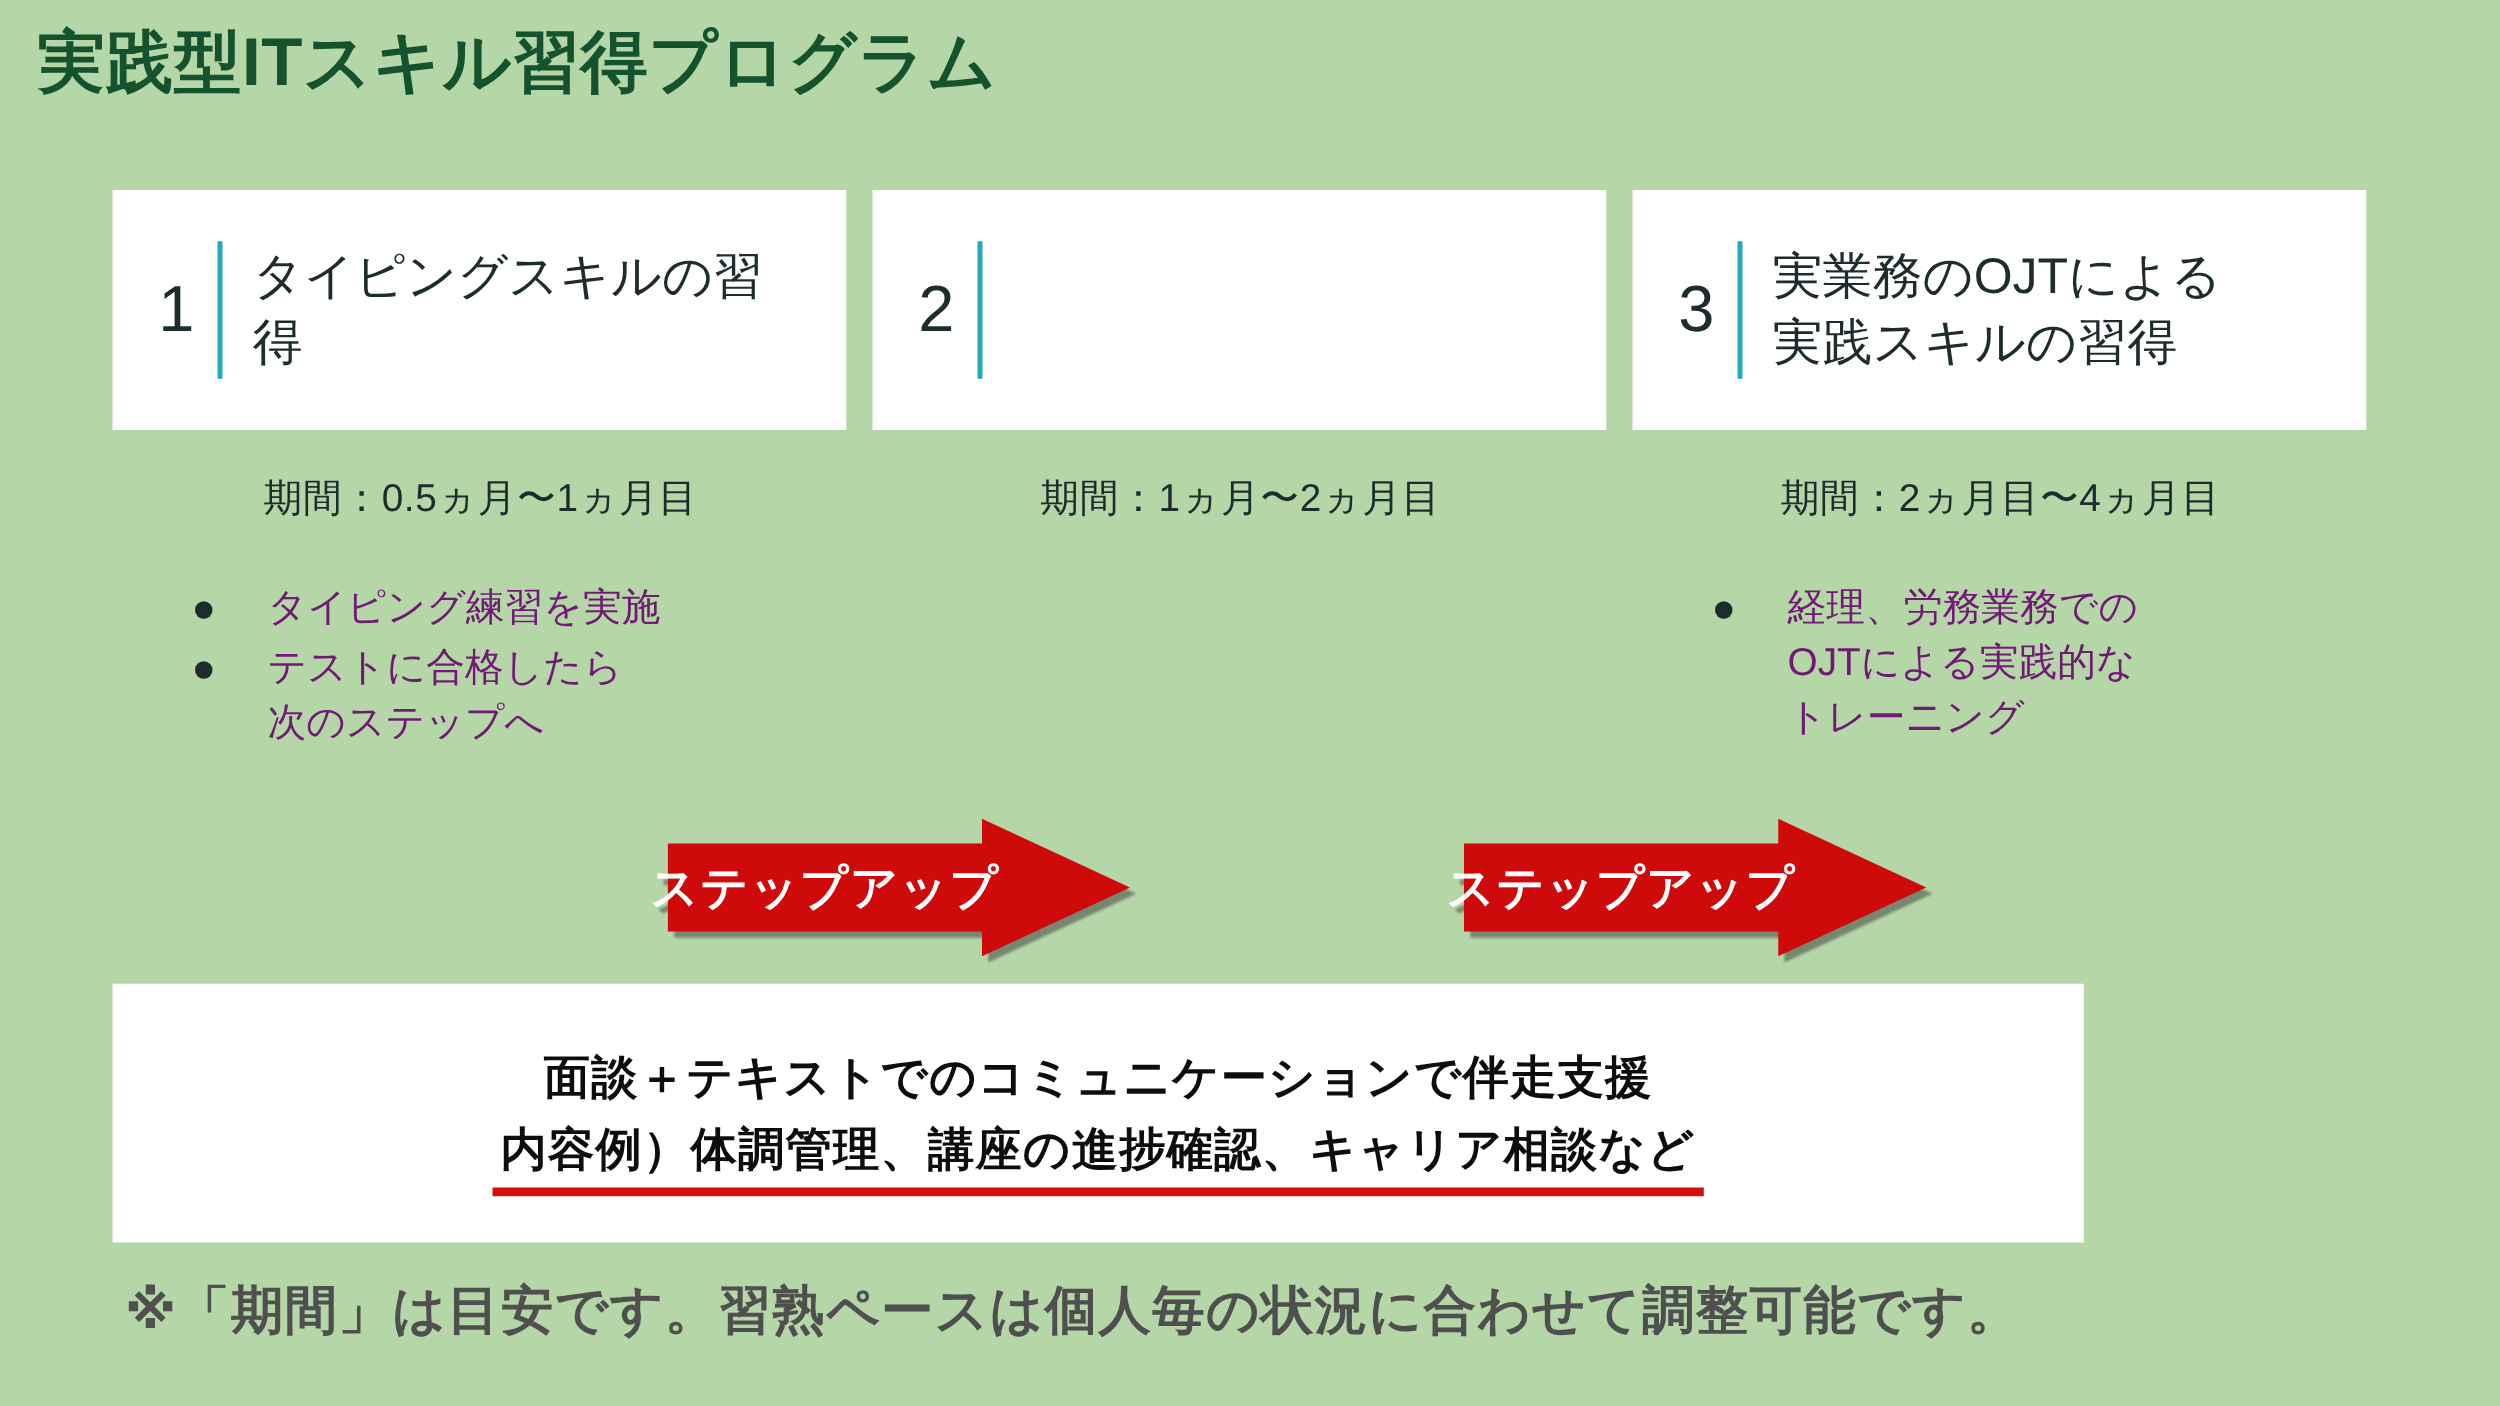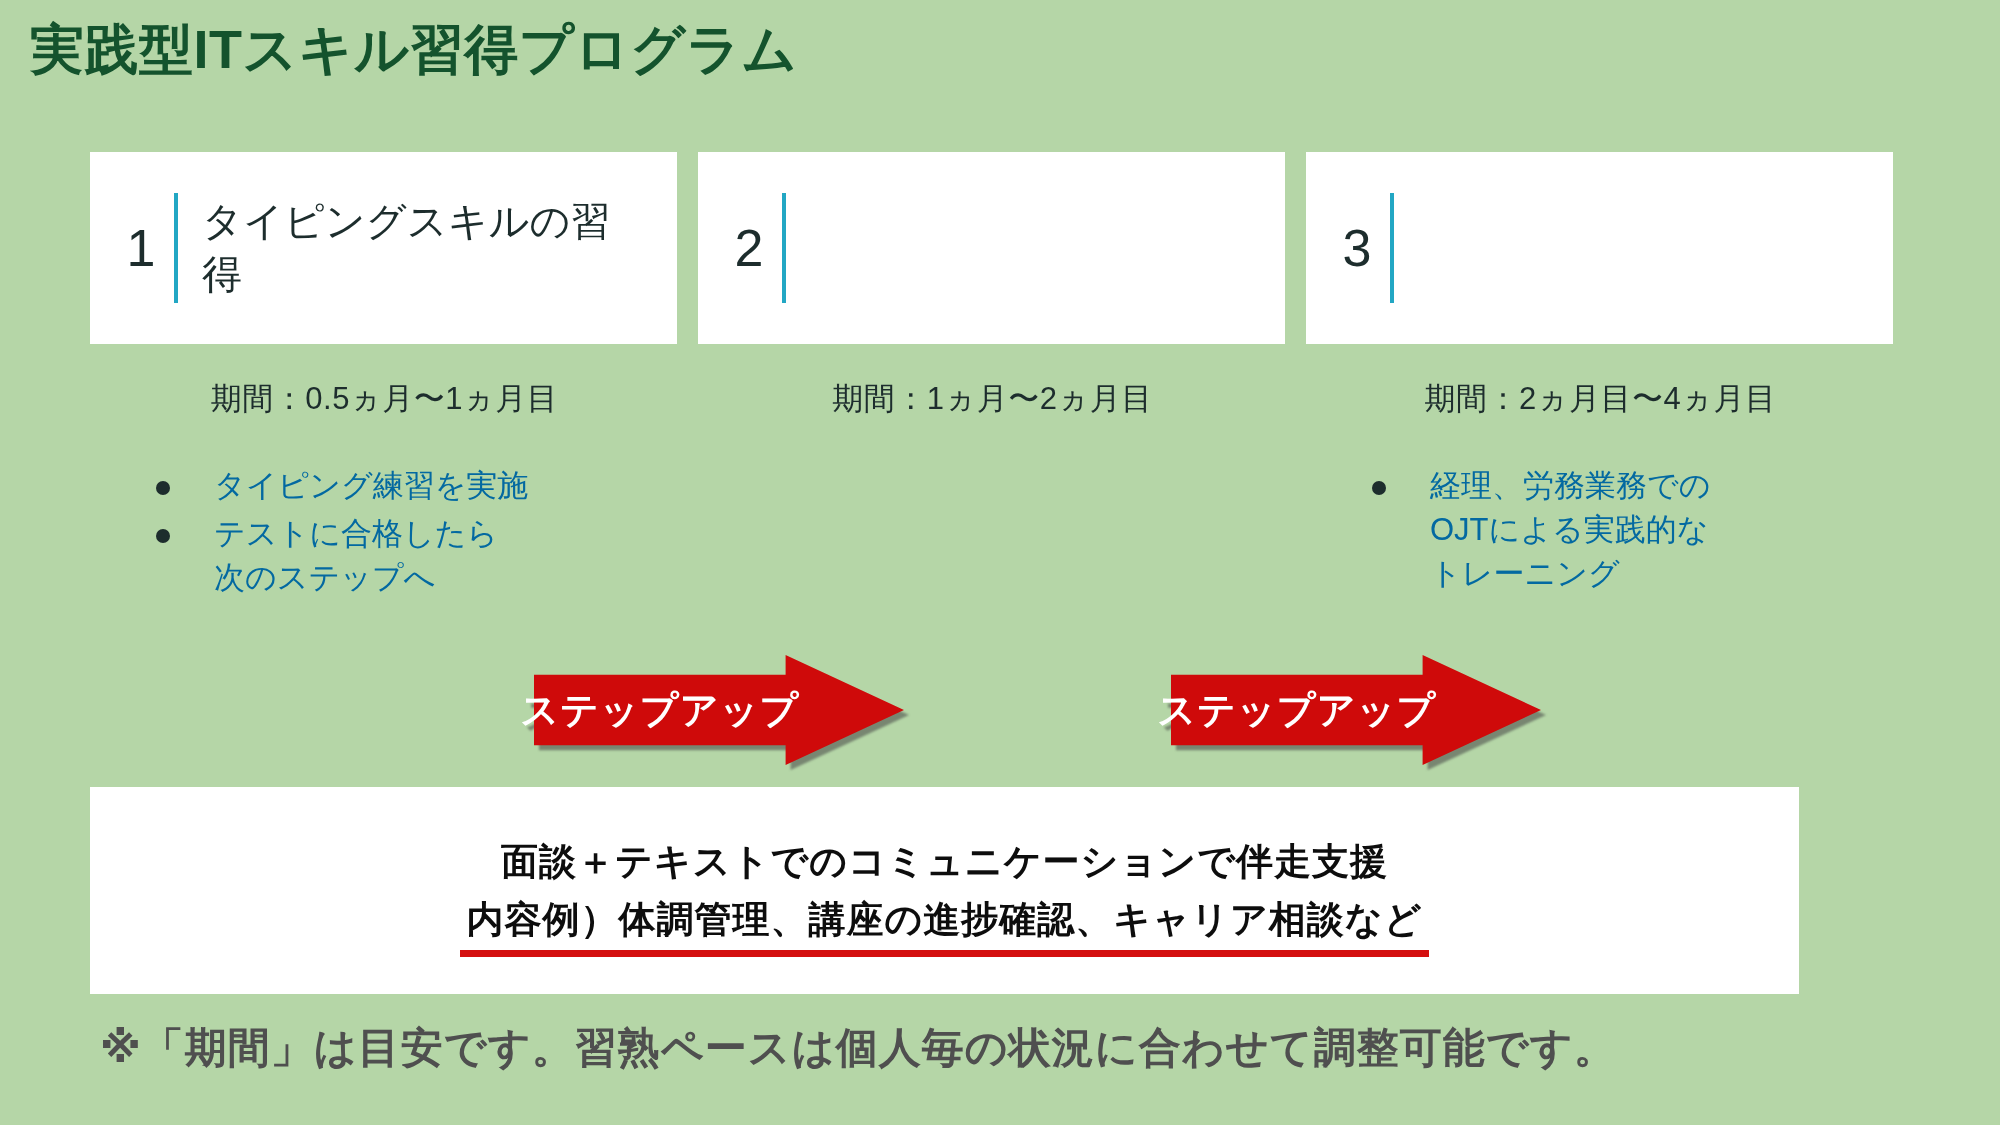--- a/index.html
+++ b/index.html
@@ -102,21 +102,21 @@
   }
   .bullets {
     list-style: none;
     margin: 0;
     padding: 0 0 0 38px;
   }
   .bullets li {
     position: relative;
     font-size: 31px;
     line-height: 1.42;
-    color: #0369a1;
+    color: #701a75;
     padding-left: 64px;
     margin-bottom: 4px;
     white-space: pre-line;
   }
   .bullets li::before {
     content: "";
     position: absolute;
     left: 6px;
     top: 17px;
     width: 14px;
@@ -155,21 +155,21 @@
     font-weight: 700;
     letter-spacing: 1px;
     white-space: nowrap;
   }
 
   
   .support-panel {
     position: absolute;
     left: 90px;
     top: 787px;
-    width: 1709px;
+    width: 1577px;
     height: 207px;
     background: #ffffff;
     box-sizing: border-box;
     display: flex;
     flex-direction: column;
     align-items: center;
     justify-content: center;
   }
   .support-line1 {
     font-size: 37px;
@@ -242,20 +242,22 @@
     </div>
     <div class="card-body">
       <div class="card-period">期間：1ヵ月〜2ヵ月目</div>
     </div>
   </div>
 
   <div class="card card-3">
     <div class="card-header">
       <div class="card-num">3</div>
       <div class="card-divider"></div>
+      <div class="card-title">実業務のOJTによる
+実践スキルの習得</div>
     </div>
     <div class="card-body">
       <div class="card-period">期間：2ヵ月目〜4ヵ月目</div>
       <ul class="bullets">
         <li>経理、労務業務での
 OJTによる実践的な
 トレーニング</li>
       </ul>
     </div>
   </div>

